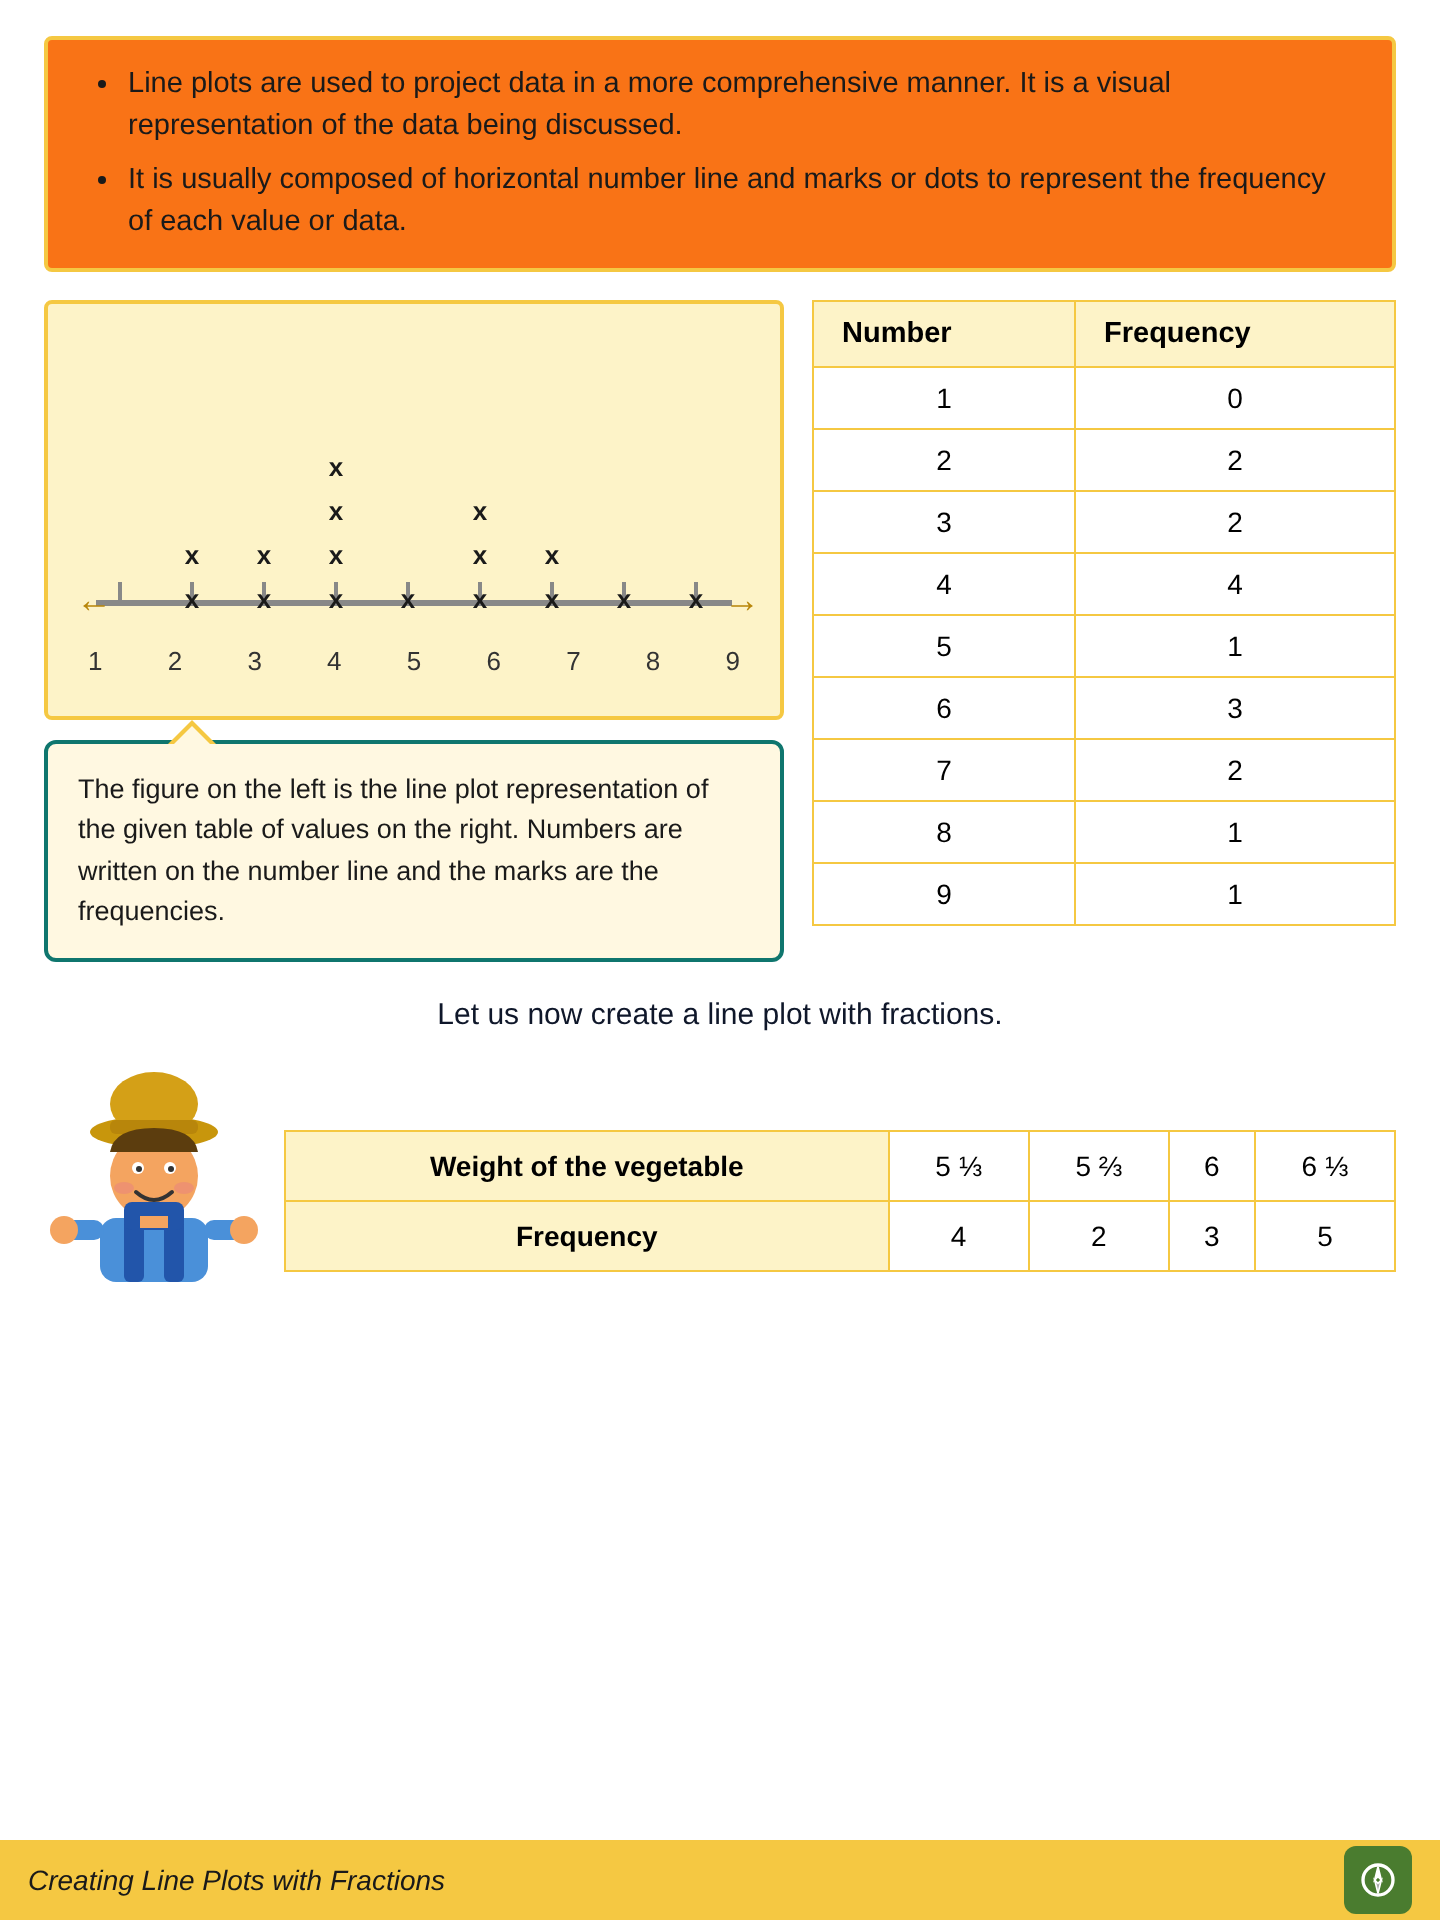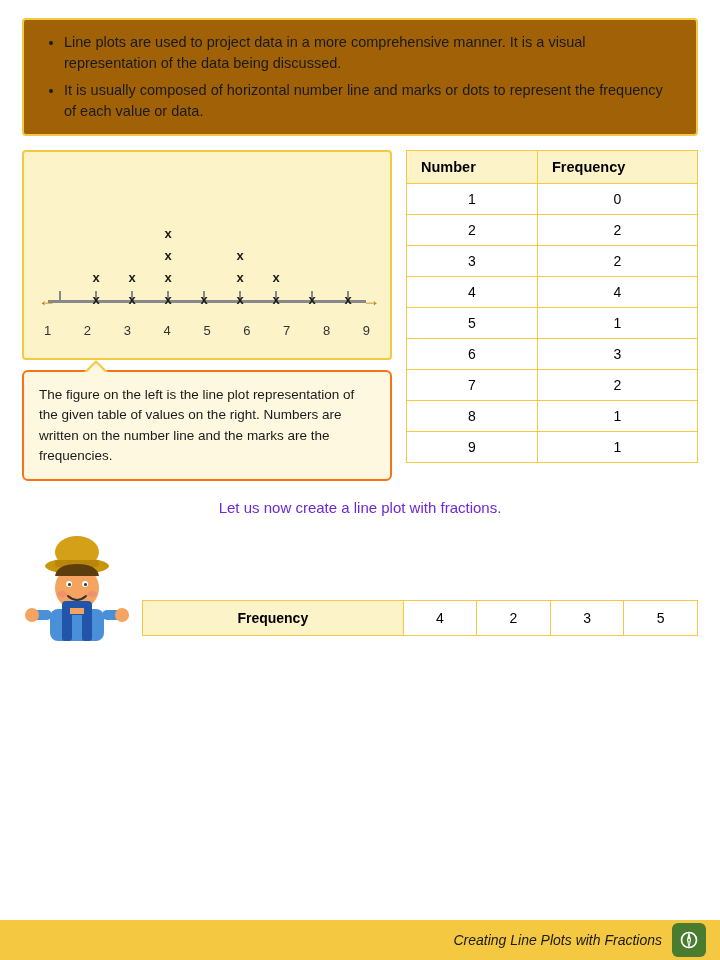--- a/index.html
+++ b/index.html
@@ -34,21 +34,21 @@
       color: #1a1a1a;
       align-self: flex-start;
       min-width: 180px;
     }
 
     
     .bullet-box {
       border: 2px solid #f5c842;
       border-radius: 4px;
       padding: 12px 18px;
-      background: #a16207;
+      background: #f97316;
     }
     .bullet-box ul {
       list-style: disc;
       padding-left: 22px;
       display: flex;
       flex-direction: column;
       gap: 6px;
     }
     .bullet-box li {
       font-size: 14.5px;
@@ -93,21 +93,21 @@
       display: flex;
       justify-content: space-between;
       padding: 2px 10px 0 10px;
       font-size: 13px;
       color: #333;
     }
 
     
     .desc-bubble {
       background: #fff8e1;
-      border: 2px solid #f97316;
+      border: 2px solid #0f766e;
       border-radius: 6px;
       padding: 13px 15px;
       font-size: 13.5px;
       color: #1a1a1a;
       line-height: 1.5;
       position: relative;
       margin-top: 0px;
       width: 370px;
     }
     .desc-bubble::before {
@@ -155,21 +155,21 @@
     
     .bottom-section {
       display: flex;
       flex-direction: column;
       gap: 6px;
     }
 
     .fraction-prompt {
       text-align: center;
       font-size: 15px;
-      color: #6d28d9;
+      color: #0f172a;
       margin: 4px 0;
     }
 
     .fraction-area {
       display: flex;
       flex-direction: row;
       align-items: flex-end;
       gap: 10px;
     }
 
@@ -201,21 +201,21 @@
     
     .footer-bar {
       background: #f5c842;
       position: absolute;
       bottom: 0;
       left: 0;
       right: 0;
       height: 40px;
       display: flex;
       align-items: center;
-      justify-content: flex-end;
+      justify-content: space-between;
       padding: 0 14px;
       gap: 10px;
     }
     .footer-text {
       font-size: 14px;
       color: #1a1a1a;
       font-style: italic;
     }
     .footer-icon {
       width: 34px;
@@ -389,20 +389,27 @@
           <rect x="80" y="84" width="20" height="10" rx="5" fill="#4a90d9"></rect>
 
           <circle cx="10" cy="89" r="7" fill="#f4a460"></circle>
           <circle cx="100" cy="89" r="7" fill="#f4a460"></circle>
         </svg>
       </div>
 
       <div class="fraction-table-wrap">
         <table class="fraction-table">
           <tbody id="frac-tbody">
+          <tr>
+                <td class="row-header">Weight of the vegetable</td>
+                <td>5 ⅓</td>
+                <td>5 ⅔</td>
+                <td>6</td>
+                <td>6 ⅓</td>
+              </tr>
               <tr>
                 <td class="row-header">Frequency</td>
                 <td>4</td>
                 <td>2</td>
                 <td>3</td>
                 <td>5</td>
               </tr>
             </tbody>
         </table>
       </div>

